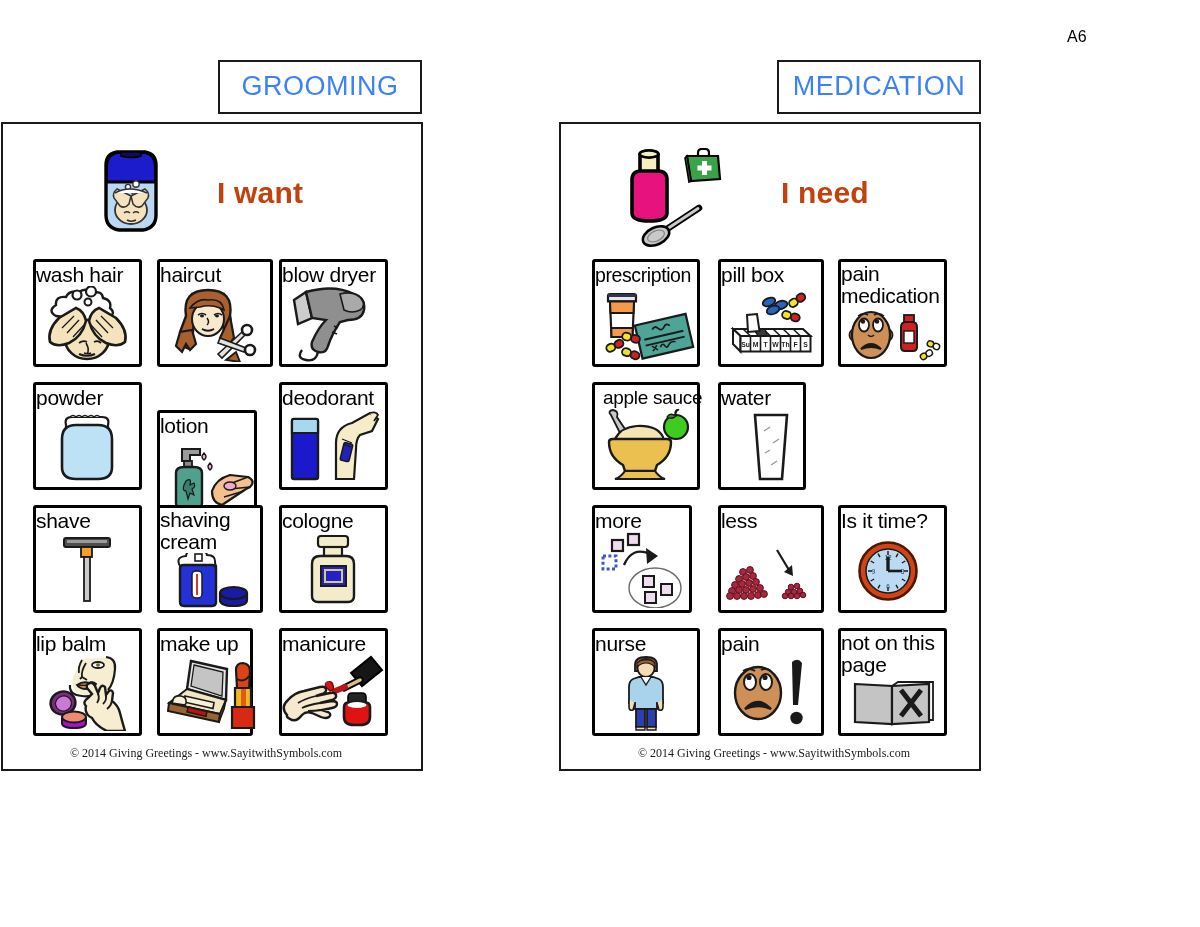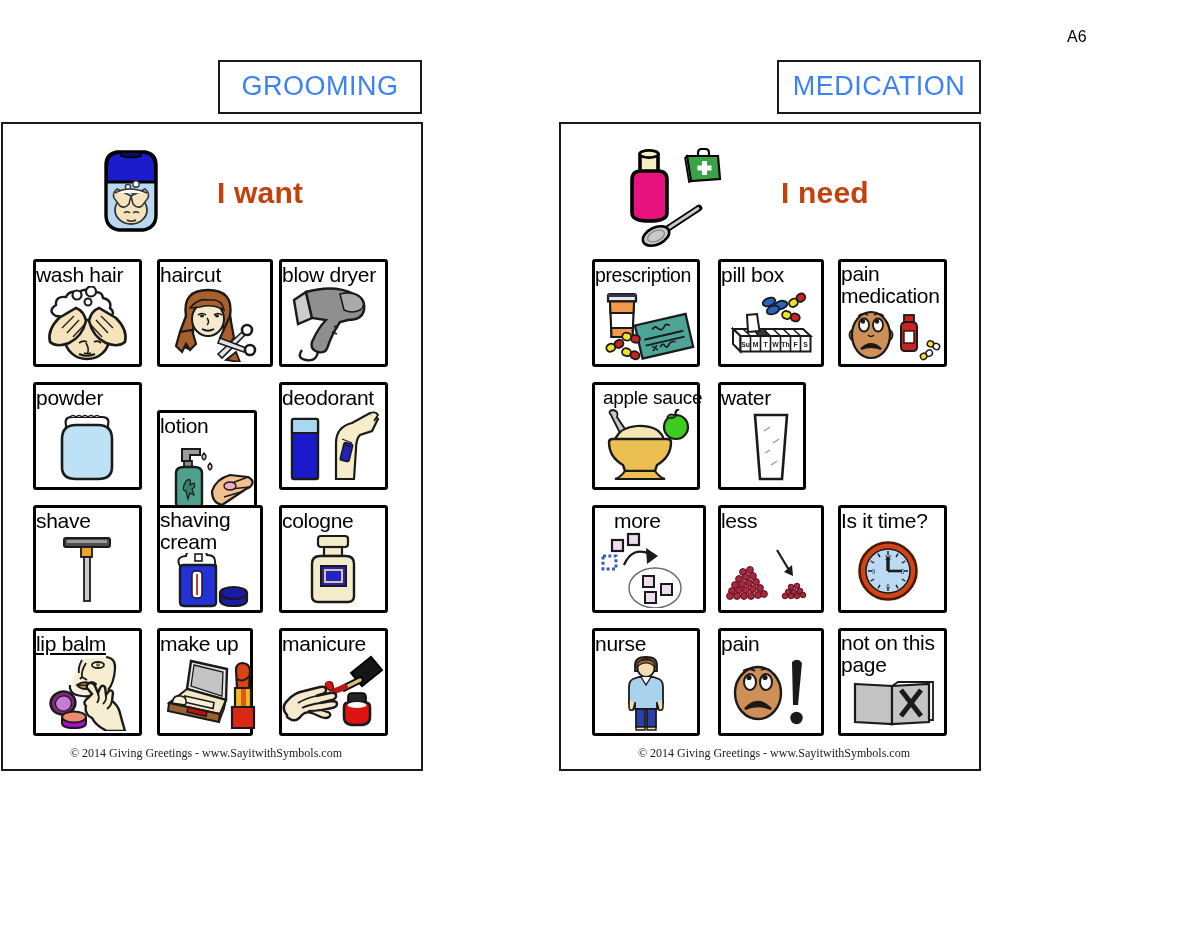--- a/index.html
+++ b/index.html
@@ -149,21 +149,21 @@
     <div class="lbl">cologne</div>
     <svg style="top:24px;" width="103" height="76" viewBox="0 0 103 76">
       <rect x="36" y="4" width="30" height="11" rx="3" fill="#f3ecca" stroke="#1a1a1a" stroke-width="2.2"></rect>
       <rect x="42" y="15" width="18" height="9" fill="#f3ecca" stroke="#1a1a1a" stroke-width="2.2"></rect>
       <path d="M30 32 Q30 24 38 24 L64 24 Q72 24 72 32 L72 64 Q72 70 66 70 L36 70 Q30 70 30 64 Z" fill="#f3ecca" stroke="#1a1a1a" stroke-width="2.4"></path>
       <rect x="39" y="34" width="25" height="20" fill="#2222cc" stroke="#1a1a1a" stroke-width="2"></rect>
       <rect x="43" y="38" width="17" height="12" fill="none" stroke="#d9c97e" stroke-width="2"></rect>
     </svg>
   </div>
 
-  <div class="cell" style="left:30px;top:504px;text-decoration:underline;">
+  <div class="cell" style="left:30px;top:504px;">
     <div class="lbl">lip balm</div>
     <svg style="top:24px;" width="103" height="76" viewBox="0 0 103 76">
       <path d="M46 4 L74 2 Q80 3 79 13 L77 28 Q75 38 64 39 L50 40 Q39 39 37 31 Q35 23 41 15 Q43 8 46 4 Z" fill="#f7edd0" stroke="none"></path>
       <path d="M70 2 Q80 3 79 14 Q78 28 72 35" fill="none" stroke="#1a1a1a" stroke-width="2.2"></path>
       <path d="M46 5 Q42 12 43 18" fill="none" stroke="#1a1a1a" stroke-width="1.8"></path>
       <ellipse cx="62" cy="10" rx="6" ry="3" fill="#fff" stroke="#1a1a1a" stroke-width="1.8"></ellipse>
       <ellipse cx="62" cy="10" rx="2" ry="1.8" fill="#6a6a24"></ellipse>
       <path d="M50 8 Q45 16 46 22 L51 25 M46 22 L44 24" fill="none" stroke="#1a1a1a" stroke-width="1.8"></path>
       <path d="M41 30 Q47 26 53 28 Q57 26 60 29 Q58 34 50 34 Q44 34 41 30 Z" fill="#c89058" stroke="#1a1a1a" stroke-width="2"></path>
       <path d="M42 30 Q50 31 59 29" stroke="#1a1a1a" stroke-width="1.4" fill="none"></path>
@@ -333,21 +333,21 @@
     </svg>
   </div>
   <div class="cell" style="left:157px;top:258px;width:88px;">
     <div class="lbl">water</div>
     <svg style="top:24px;" width="100" height="76" viewBox="0 0 100 76">
       <path d="M34 6 L66 6 L61 70 L39 70 Z" fill="#fff" stroke="#1a1a1a" stroke-width="2.6"></path>
       <path d="M43 22 l6 -4 M52 34 l6 -4 M44 44 l5 -3 M50 56 l6 -4" stroke="#999" stroke-width="1.4"></path>
     </svg>
   </div>
 
-  <div class="cell" style="left:31px;top:381px;width:114px;padding-left:19px;">
+  <div class="cell" style="left:31px;top:381px;width:100px;">
     <div class="lbl">more</div>
     <svg style="top:24px;" width="102" height="76" viewBox="0 0 102 76">
       <rect x="17" y="8" width="11" height="11" fill="#efdcef" stroke="#1a1a1a" stroke-width="2.2"></rect>
       <rect x="33" y="2" width="11" height="11" fill="#efdcef" stroke="#1a1a1a" stroke-width="2.2"></rect>
       <rect x="8" y="24" width="13" height="13" fill="#fff" stroke="#3858c8" stroke-width="3" stroke-dasharray="3 2.4"></rect>
       <path d="M29 33 Q37 14 55 22" fill="none" stroke="#1a1a1a" stroke-width="2.4"></path>
       <path d="M51 16 L63 24 L52 32 Z" fill="#1a1a1a"></path>
       <ellipse cx="60" cy="56" rx="26" ry="20" fill="#fff" stroke="#6a6a6a" stroke-width="1.4"></ellipse>
       <rect x="48" y="44" width="11" height="11" fill="#efdcef" stroke="#1a1a1a" stroke-width="2"></rect>
       <rect x="66" y="52" width="11" height="11" fill="#efdcef" stroke="#1a1a1a" stroke-width="2"></rect>

